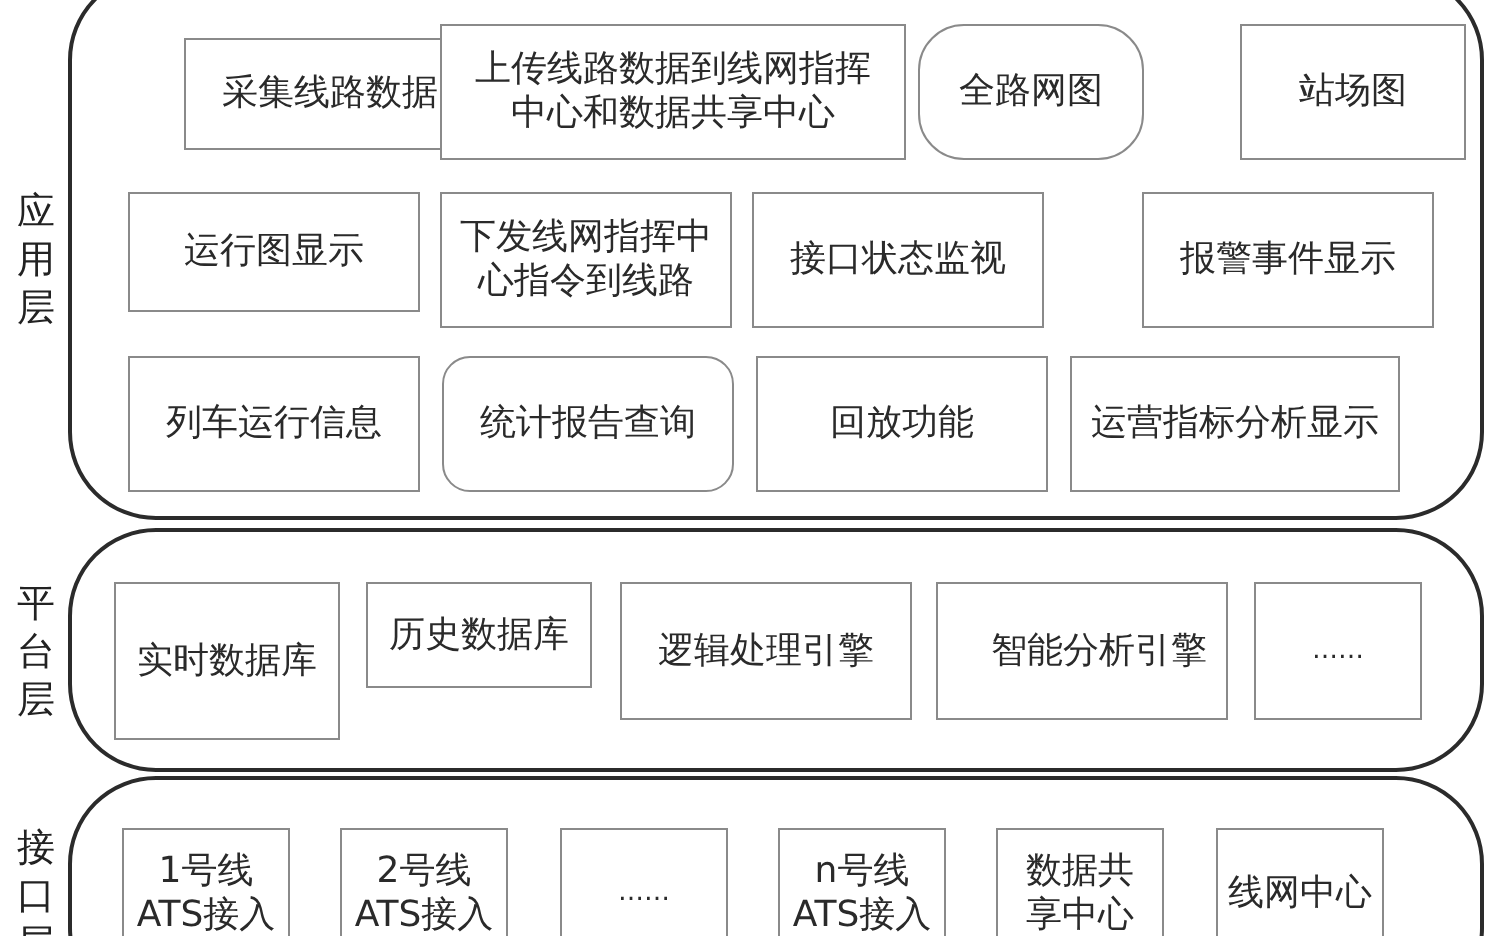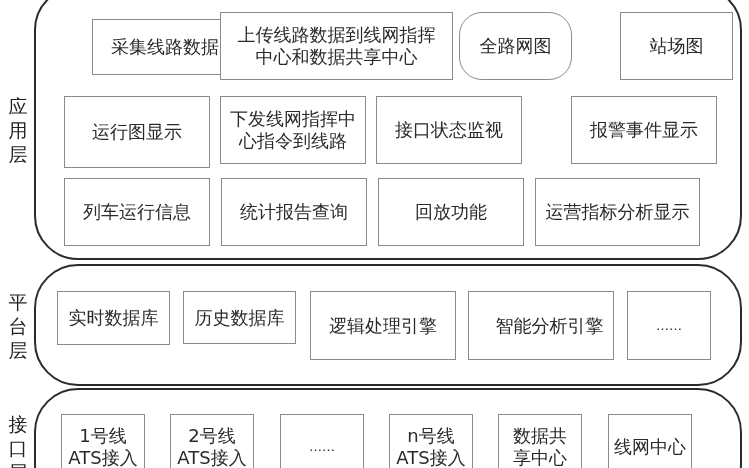--- a/index.html
+++ b/index.html
@@ -20,38 +20,38 @@
 用
 层</div>
 </div>
 
 <div class="box" style="left:64px; top:19px; width:146px; height:56px;margin-left:28px;">采集线路数据</div>
 <div class="box" style="left:220px; top:12px; width:233px; height:68px;">上传线路数据到线网指挥
 中心和数据共享中心</div>
 <div class="box" style="left:459px; top:12px; width:113px; height:68px;border-radius:23px;">全路网图</div>
 <div class="box" style="left:582px; top:12px; width:113px; height:68px;margin-left:38px;">站场图</div>
 
-<div class="box" style="left:64px; top:96px; width:146px; height:72px;">运行图显示</div>
+<div class="box" style="left:64px; top:96px; width:146px; height:60px;">运行图显示</div>
 <div class="box" style="left:220px; top:96px; width:146px; height:68px;">下发线网指挥中
 心指令到线路</div>
 <div class="box" style="left:376px; top:96px; width:146px; height:68px;">接口状态监视</div>
 <div class="box" style="left:535px; top:96px; width:146px; height:68px;margin-left:36px;">报警事件显示</div>
 
 <div class="box" style="left:64px; top:178px; width:146px; height:68px;">列车运行信息</div>
-<div class="box" style="left:221px; top:178px; width:146px; height:68px;">统计报告查询</div>
+<div class="box" style="left:221px; top:178px; width:146px; height:68px;border-radius:14px;">统计报告查询</div>
 <div class="box" style="left:378px; top:178px; width:146px; height:68px;">回放功能</div>
 <div class="box" style="left:535px; top:178px; width:165px; height:68px;">运营指标分析显示</div>
 
 <div class="layer" style="left:34px; top:264px; width:708px; height:122px;"></div>
 <div class="label" style="left:6px; top:290px;">
   <div style="white-space:pre-line;">平
 台
 层</div>
 </div>
-<div class="box" style="left:57px; top:291px; width:113px; height:54px;">实时数据库</div>
+<div class="box" style="left:57px; top:291px; width:113px; height:79px;">实时数据库</div>
 <div class="box" style="left:183px; top:291px; width:113px; height:53px;">历史数据库</div>
 <div class="box" style="left:310px; top:291px; width:146px; height:69px;">逻辑处理引擎</div>
 <div class="box" style="left:468px; top:291px; width:146px; height:69px;padding-left:21px;">智能分析引擎</div>
 <div class="box" style="left:627px; top:291px; width:84px; height:69px; font-size:13px;">……</div>
 
 <div class="layer" style="left:34px; top:388px; width:708px; height:120px;"></div>
 <div class="label" style="left:6px; top:412px;">
   <div style="white-space:pre-line;">接
 口
 层</div>

